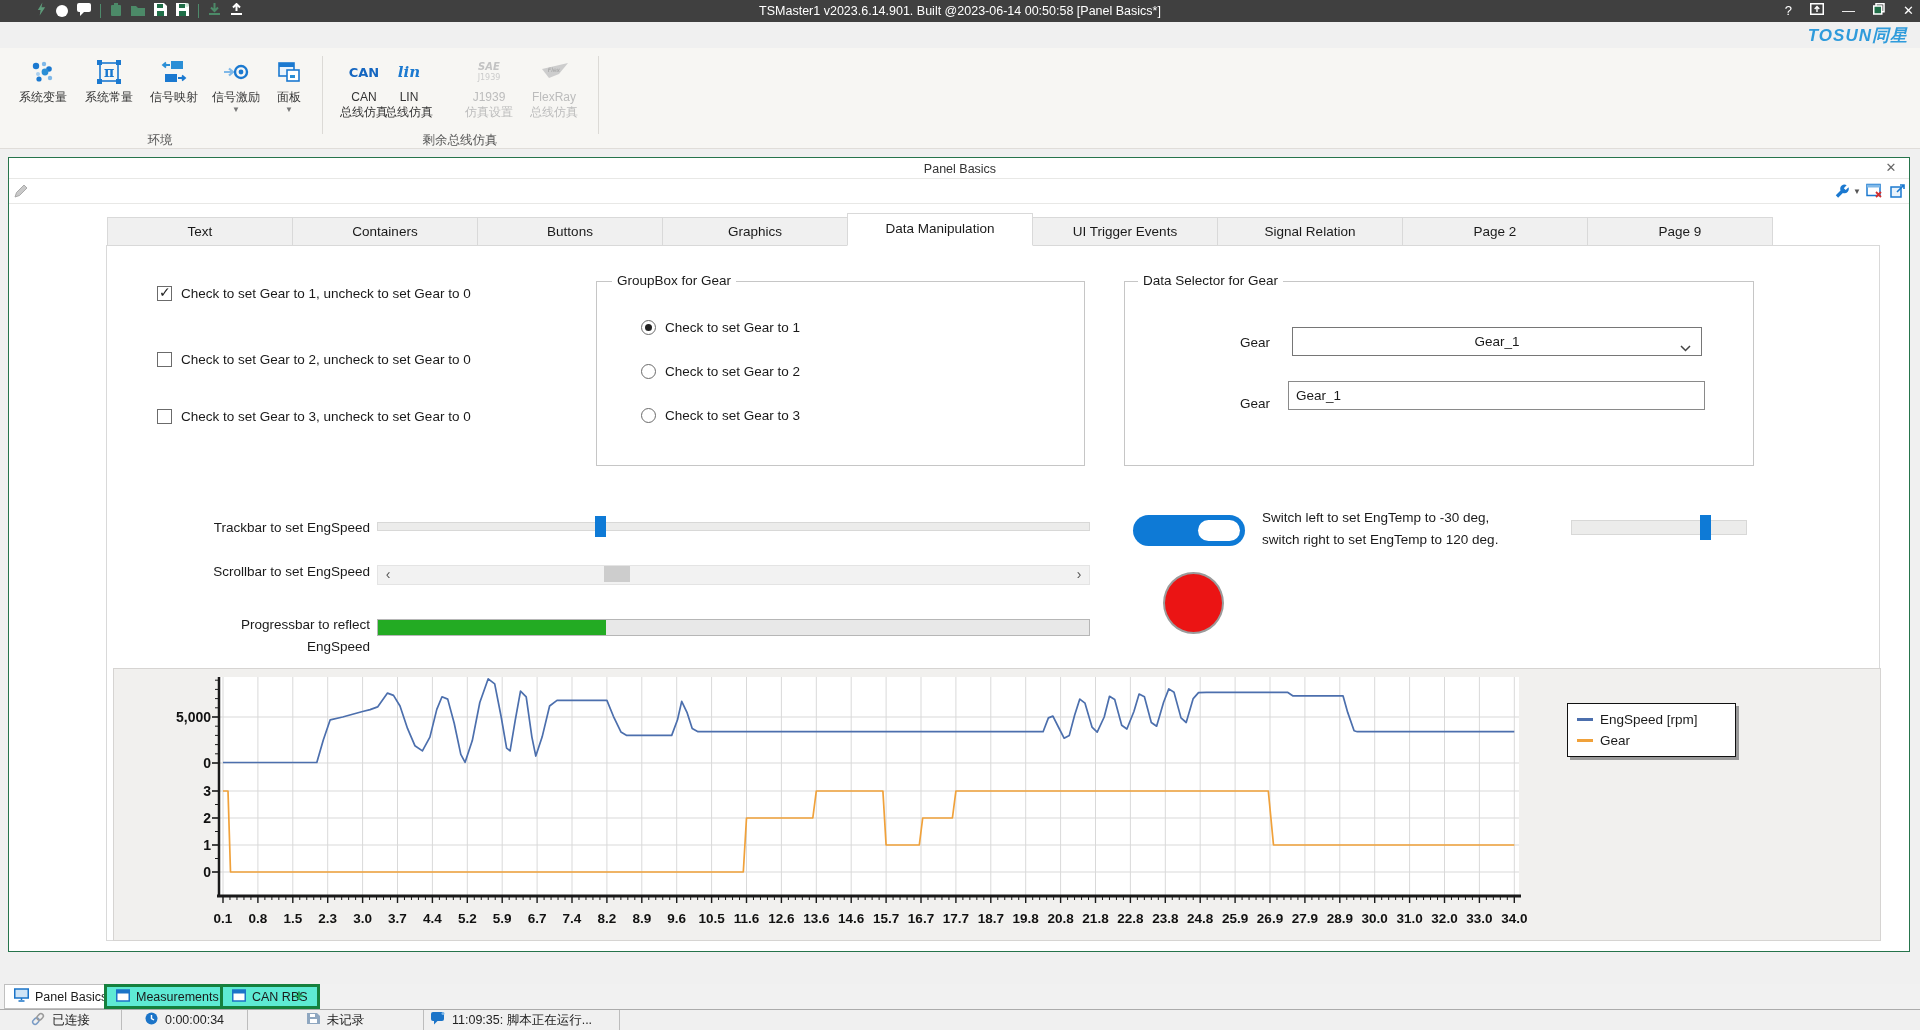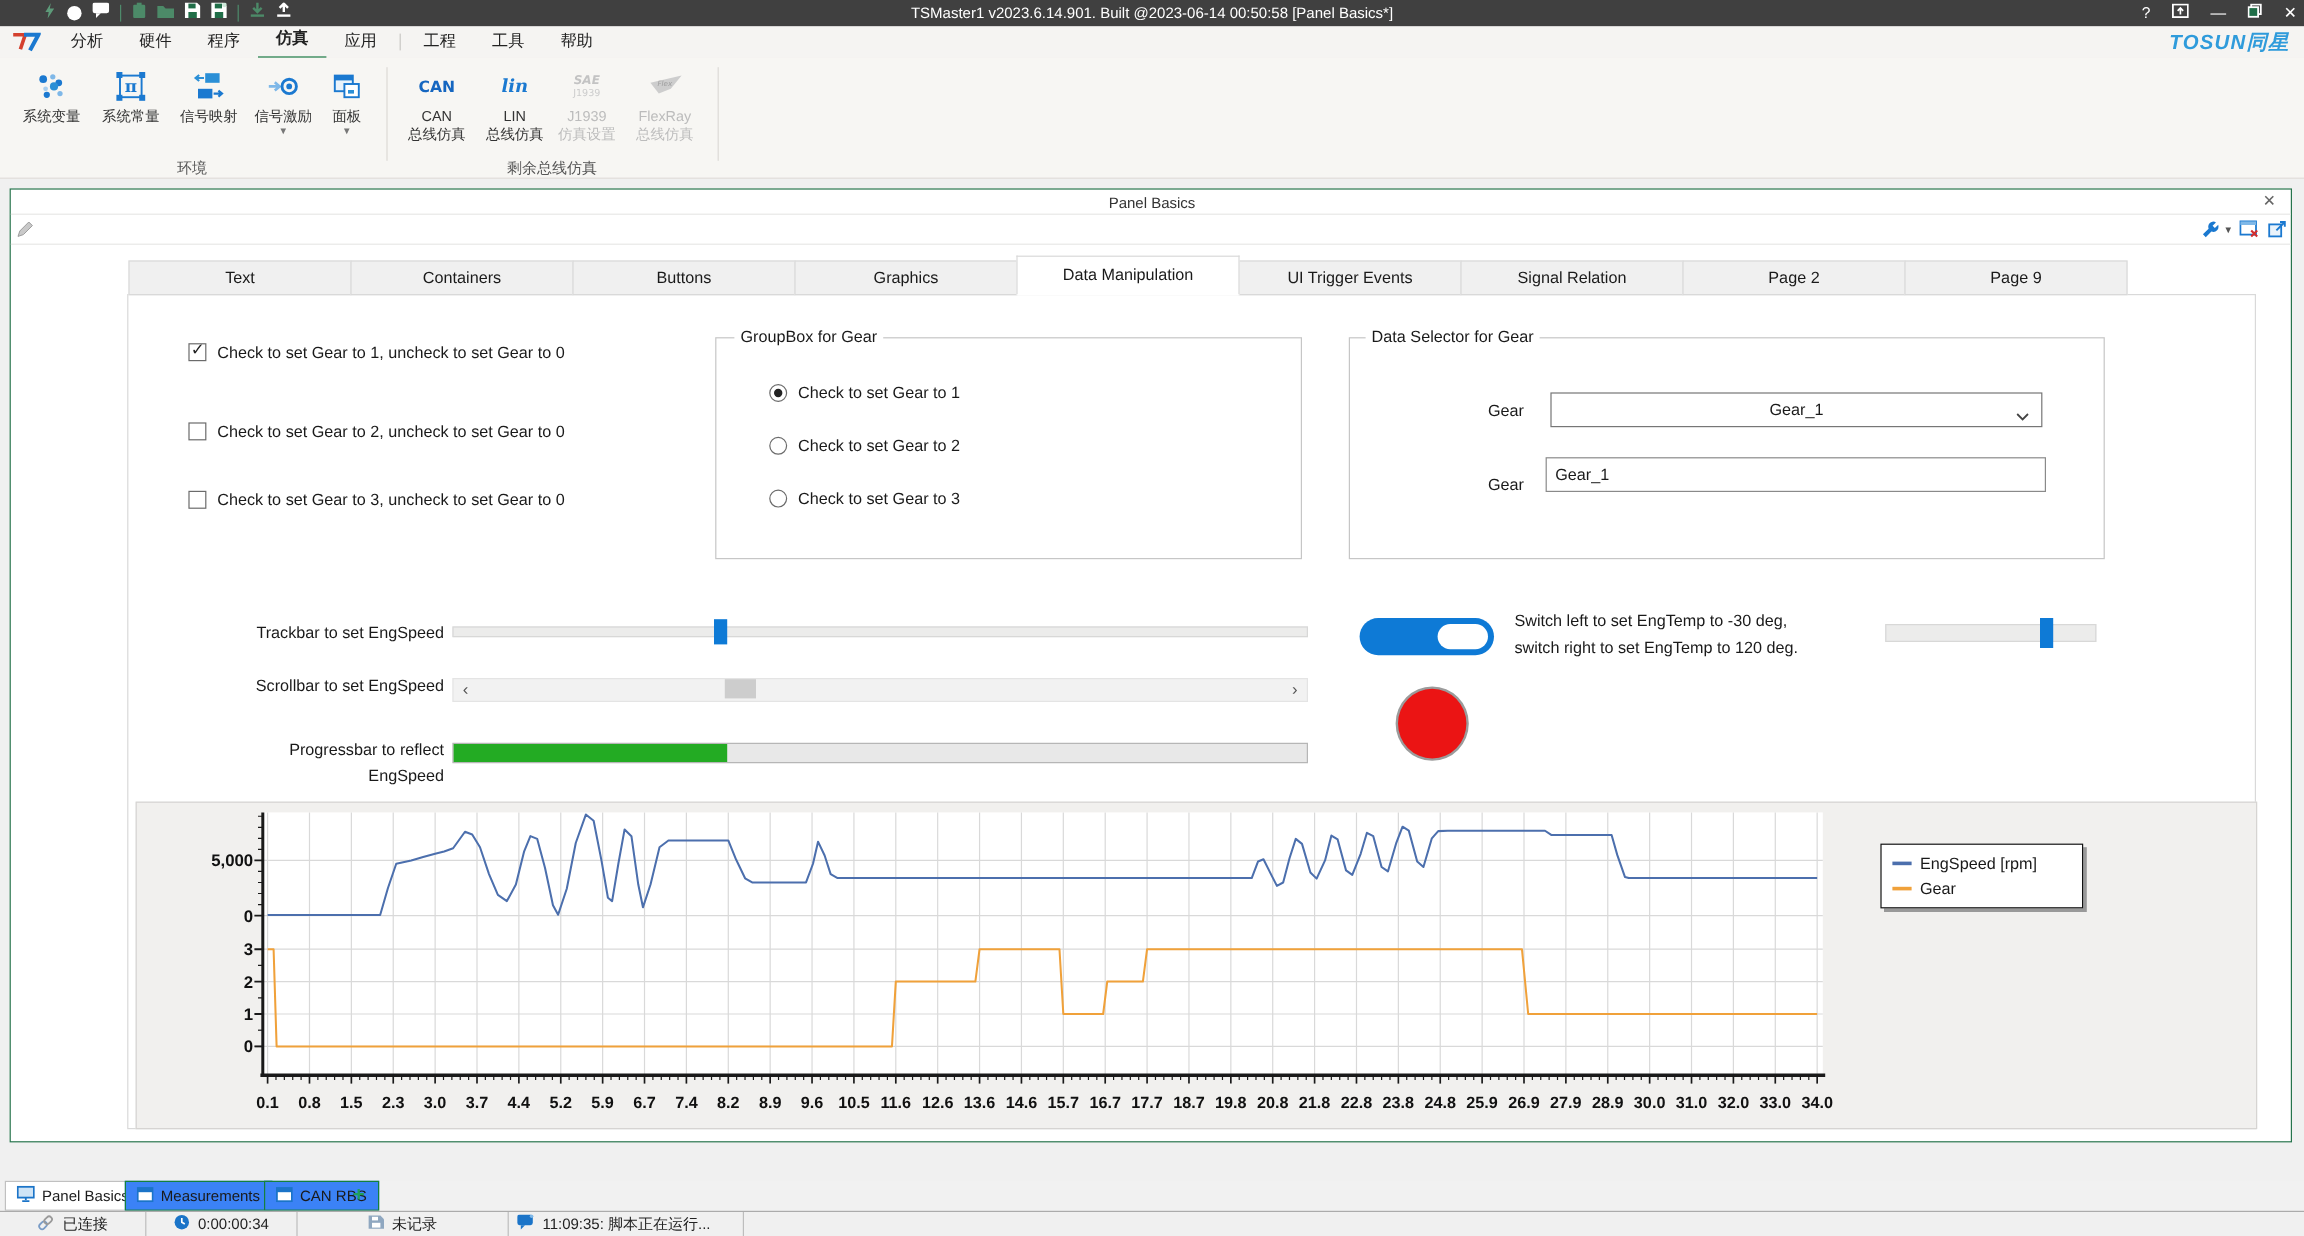--- a/index.html
+++ b/index.html
@@ -68,21 +68,21 @@
   .txt2{font-size:13.5px;line-height:22px;}
   
   .chartpanel{left:113px;top:668px;width:1768px;height:273px;background:#f1f0ee;border:1px solid #d6d4d2;box-sizing:border-box;}
   .legend{left:1567px;top:703px;background:#fff;border:1.5px solid #111;box-shadow:3px 3px 0 #999;
           padding:5px 10px 5px 9px;min-width:148px;}
   .lrow{display:flex;align-items:center;gap:7px;font-size:13.5px;line-height:21px;}
   .lswatch{width:16px;height:3px;flex:0 0 16px;}
   
   .btabs{left:0;top:984px;width:1920px;height:25px;background:#f1f1f1;}
   .btab{position:absolute;top:0;height:25px;display:flex;align-items:center;gap:6px;padding:0 9px;
-        font-size:12.5px;box-sizing:border-box;background:#3b82f6;border:1px solid #15803d;}
+        font-size:12.5px;box-sizing:border-box;background:#5eead4;border:3px solid #15803d;}
   .btab.active{background:#fff;border:1px solid #c0c0c0;}
   .bplus{position:absolute;top:0;height:25px;line-height:24px;font-size:17px;font-weight:bold;color:#1FA05C;}
   .statusbar{left:0;top:1009px;width:1920px;height:21px;background:#f0f0f0;border-top:1px solid #ababab;
              display:flex;box-sizing:border-box;}
   .scell{height:20px;display:flex;align-items:center;border-right:1px solid #bdbdbd;font-size:12.5px;color:#222;
          box-sizing:border-box;}
 </style>
 </head>
 <body>
 
@@ -136,37 +136,20 @@
           </svg></span>
       <span>—</span>
       <span><svg width="12" height="12" viewBox="0 0 12 12">
             <rect x="3" y="0.75" width="8" height="8" fill="none" stroke="#fff" stroke-width="1.5"></rect>
             <rect x="0.75" y="3" width="8" height="8" fill="#206E48" stroke="#fff" stroke-width="1.5"></rect>
           </svg></span>
       <span>✕</span>
     </div>
   </div>
 
-  <div class="abs menubar">
-    <span class="mlogo">
-        <svg width="24" height="18" viewBox="0 0 24 18">
-          <path d="M1 3 L11 3 L7 15" stroke="#d4402e" stroke-width="3" fill="none"></path>
-          <path d="M10 3 L22 3 L15 16" stroke="#1b79d0" stroke-width="3.4" fill="none"></path>
-        </svg>
-      </span>
-    <span class="mitem">分析</span>
-    <span class="mitem">硬件</span>
-    <span class="mitem">程序</span>
-    <span class="mitem active">仿真</span>
-    <span class="mitem">应用</span>
-    <span class="msep"></span>
-    <span class="mitem">工程</span>
-    <span class="mitem">工具</span>
-    <span class="mitem">帮助</span>
-  </div>
   <div class="abs brand">TOSUN同星</div>
 
   <div class="abs ribbon">
     <div class="rbtn" style="left:12px">
       <div class="ricon">
           <svg width="26" height="26" viewBox="0 0 26 26">
             <circle cx="6" cy="7" r="3.2" fill="#1b79d0"></circle>
             <circle cx="14" cy="5" r="2.2" fill="#7fb8e8"></circle>
             <circle cx="19" cy="10" r="2.8" fill="#1b79d0"></circle>
             <circle cx="8" cy="15" r="2" fill="#a9cfef"></circle>
@@ -227,21 +210,21 @@
     <div class="rsep" style="left:322px"></div>
     <div class="rbtn" style="left:333px">
       <div class="ricon">
           <svg width="40" height="26" viewBox="0 0 40 26">
             <text x="20" y="18" text-anchor="middle" font-size="13" font-weight="bold" fill="#1566c0" font-family="'DejaVu Sans',sans-serif">CAN</text>
           </svg>
         </div>
       <div class="rlabel">CAN</div>
       <div class="rlabel">总线仿真</div>
     </div>
-    <div class="rbtn" style="left:398px">
+    <div class="rbtn" style="left:378px">
       <div class="ricon">
           <svg width="40" height="26" viewBox="0 0 40 26">
             <text x="20" y="18" text-anchor="middle" font-size="15" font-weight="bold" font-style="italic" fill="#1b79d0" font-family="'DejaVu Serif',serif">lin</text>
           </svg>
         </div>
       <div class="rlabel">LIN</div>
       <div class="rlabel">总线仿真</div>
     </div>
     <div class="rbtn disabled" style="left:458px">
       <div class="ricon">

